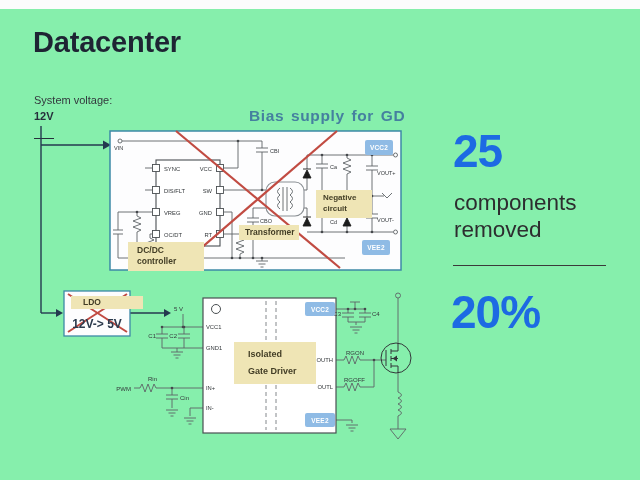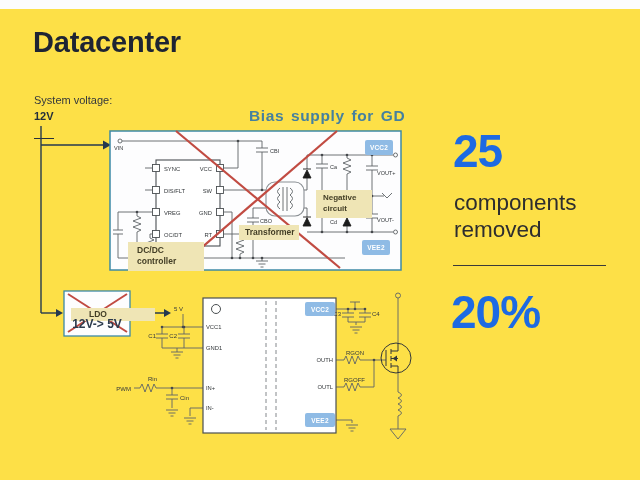--- a/index.html
+++ b/index.html
@@ -1,36 +1,36 @@
 <!DOCTYPE html>
 <html><head>
 <meta charset="utf-8">
 <style>
   html,body{margin:0;padding:0;}
   body{width:640px;height:480px;overflow:hidden;background:#f0f0f1;
        font-family:"Liberation Sans", sans-serif;}
-  #slide{position:relative;width:640px;height:480px;background:#fde047;}
+  #slide{position:relative;width:640px;height:480px;background:#86efac;}
   .top-strip{position:absolute;left:0;top:0;width:640px;height:9px;background:#fcfcfd;}
   .title{position:absolute;left:33px;top:26px;font-size:29px;font-weight:bold;
          color:#1e2433;letter-spacing:-.2px;}
   .sysv-label{position:absolute;left:34px;top:94px;font-size:11px;color:#33373d;}
   .rail-label{position:absolute;left:34px;top:110px;font-size:11px;font-weight:bold;
          color:#26303b;border-bottom:1.3px solid #26303b;padding-bottom:16px;}
   .bias-heading{position:absolute;left:249px;top:107px;font-size:15.5px;font-weight:bold;
          color:#45809f;letter-spacing:.6px;word-spacing:2px;}
   svg{position:absolute;left:0;top:0;}
   .ylabel{position:absolute;background:#efe5b5;color:#433e26;font-weight:bold;
           text-align:left;line-height:1.35;}
   .badge{position:absolute;background:#8fbbe5;color:#ffffff;font-weight:bold;
          font-size:6.5px;display:flex;align-items:center;justify-content:center;
          border-radius:2px;letter-spacing:.2px;}
   .lbl-controller{left:128px;top:242px;width:58px;padding:3px 9px;font-size:8.5px;}
   .lbl-transformer{left:239px;top:225px;width:48px;padding:2px 6px;font-size:8.5px;}
   .lbl-negative{left:316px;top:190px;width:42px;padding:3px 7px;font-size:8px;}
-  .lbl-ldo{left:71px;top:296px;width:48px;padding:1px 18px;font-size:8.5px;margin-top:12px;}
+  .lbl-ldo{left:71px;top:296px;width:48px;padding:1px 12px;font-size:8.5px;}
   .lbl-driver{left:234px;top:342px;width:54px;padding:4px 14px;font-size:9px;line-height:1.9;}
   .ldo-sub{position:absolute;left:66px;top:317px;width:62px;text-align:center;
            font-size:12px;font-weight:bold;color:#2c3a4d;}
   .b1-vcc2{left:365px;top:140px;width:28px;height:15px;}
   .b1-vee2{left:362px;top:240px;width:28px;height:15px;}
   .b2-vcc2{left:305px;top:302px;width:30px;height:14px;}
   .b2-vee2{left:305px;top:413px;width:30px;height:14px;}
   .stat-value{position:absolute;font-size:46px;font-weight:bold;color:#1d6ae3;
               letter-spacing:-1px;}
   .stat1-value{left:453px;top:124px;}
@@ -351,20 +351,21 @@
       <text x="346" y="355">RGON</text>
       <text x="344" y="382">RGOFF</text>
     </g>
   </svg>
 
   <div class="ylabel lbl-controller">DC/DC controller</div>
   <div class="ylabel lbl-transformer">Transformer</div>
   <div class="ylabel lbl-negative">Negative circuit</div>
   <div class="ylabel lbl-ldo">LDO</div>
   <div class="ldo-sub">12V-&gt; 5V</div>
+  <div class="ylabel lbl-driver">Isolated Gate Driver</div>
 
   <div class="badge b1-vcc2">VCC2</div>
   <div class="badge b1-vee2">VEE2</div>
   <div class="badge b2-vcc2">VCC2</div>
   <div class="badge b2-vee2">VEE2</div>
 
   <div class="stat-value stat1-value">25</div>
   <div class="stat-label stat1-label">components removed</div>
   <div class="stat-divider"></div>
   <div class="stat-value stat2-value">20%</div>

